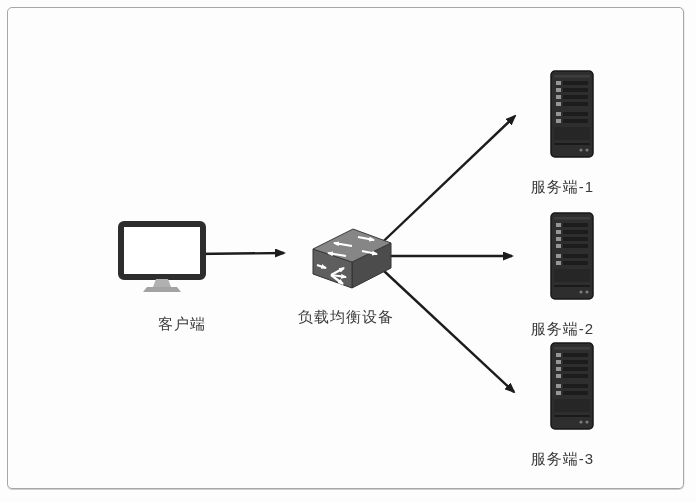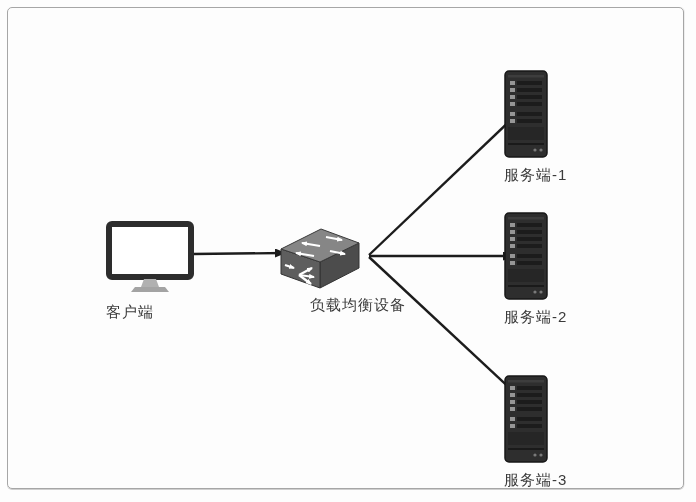--- a/index.html
+++ b/index.html
@@ -26,35 +26,36 @@
   }
   .edges {
     position: absolute; left: 0; top: 0;
     width: 696px; height: 502px;
     pointer-events: none;
   }
   .node {
     position: absolute;
     display: flex;
     flex-direction: column;
-    align-items: flex-start;
+    align-items: flex-end;
+    gap: 12px;
   }
   .node .label {
     margin-top: 4px;
     font-size: 15px;
     color: #3b3b3b;
     letter-spacing: 1px;
     white-space: nowrap;
   }
   .node-client        { left: 106px; top: 221px; width: 100px; }
   .node-balancer      { left: 278px; top: 224px; width: 116px; }
   .node-balancer .label { margin-top: 2px; margin-left: 32px; }
   .node-server-1      { left: 504px; top: 70px;  width: 90px; }
   .node-server-2      { left: 504px; top: 212px; width: 90px; }
-  .node-server-3      { left: 504px; top: 375px; width: 90px; }
+  .node-server-3      { left: 504px; top: 342px; width: 90px; }
   .hidden-defs { position: absolute; width: 0; height: 0; overflow: hidden; }
 </style>
 </head>
 <body>
 
 <svg class="hidden-defs" aria-hidden="true">
   <defs>
     <symbol id="server-icon" viewBox="0 0 44 88">
       <rect x="1" y="1" width="42" height="86" rx="4" fill="#2e2e2e" stroke="#171717" stroke-width="1.5"></rect>
       <rect x="4" y="5" width="36" height="2.5" fill="#3d3d3d"></rect>

